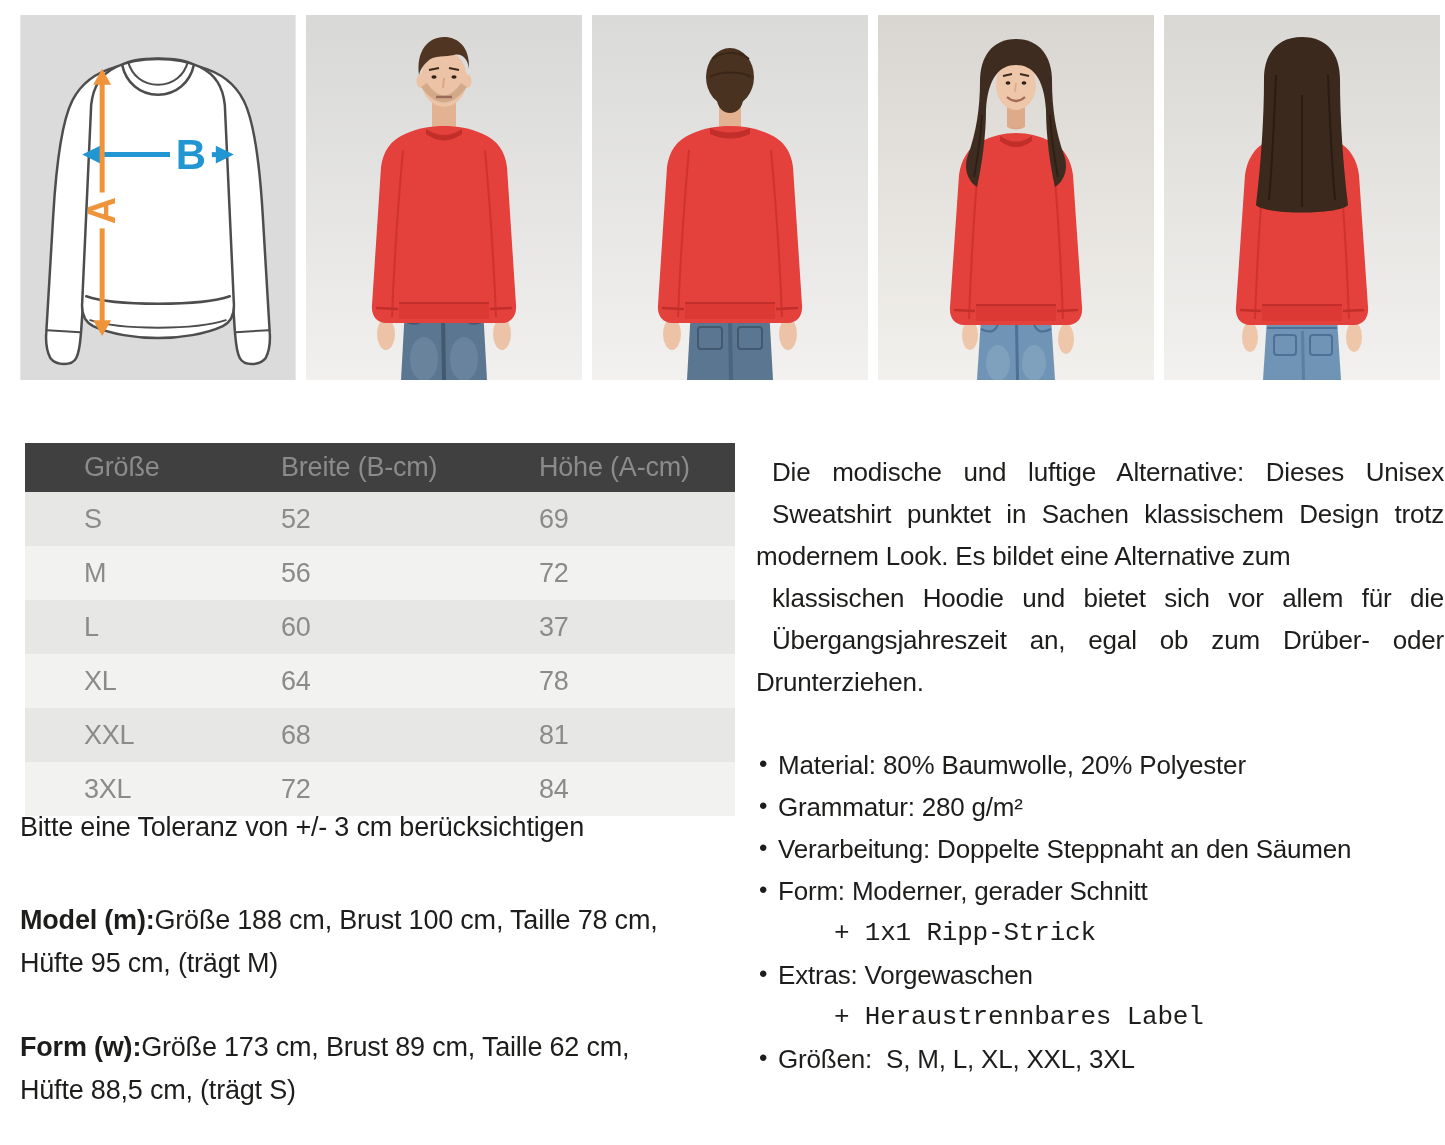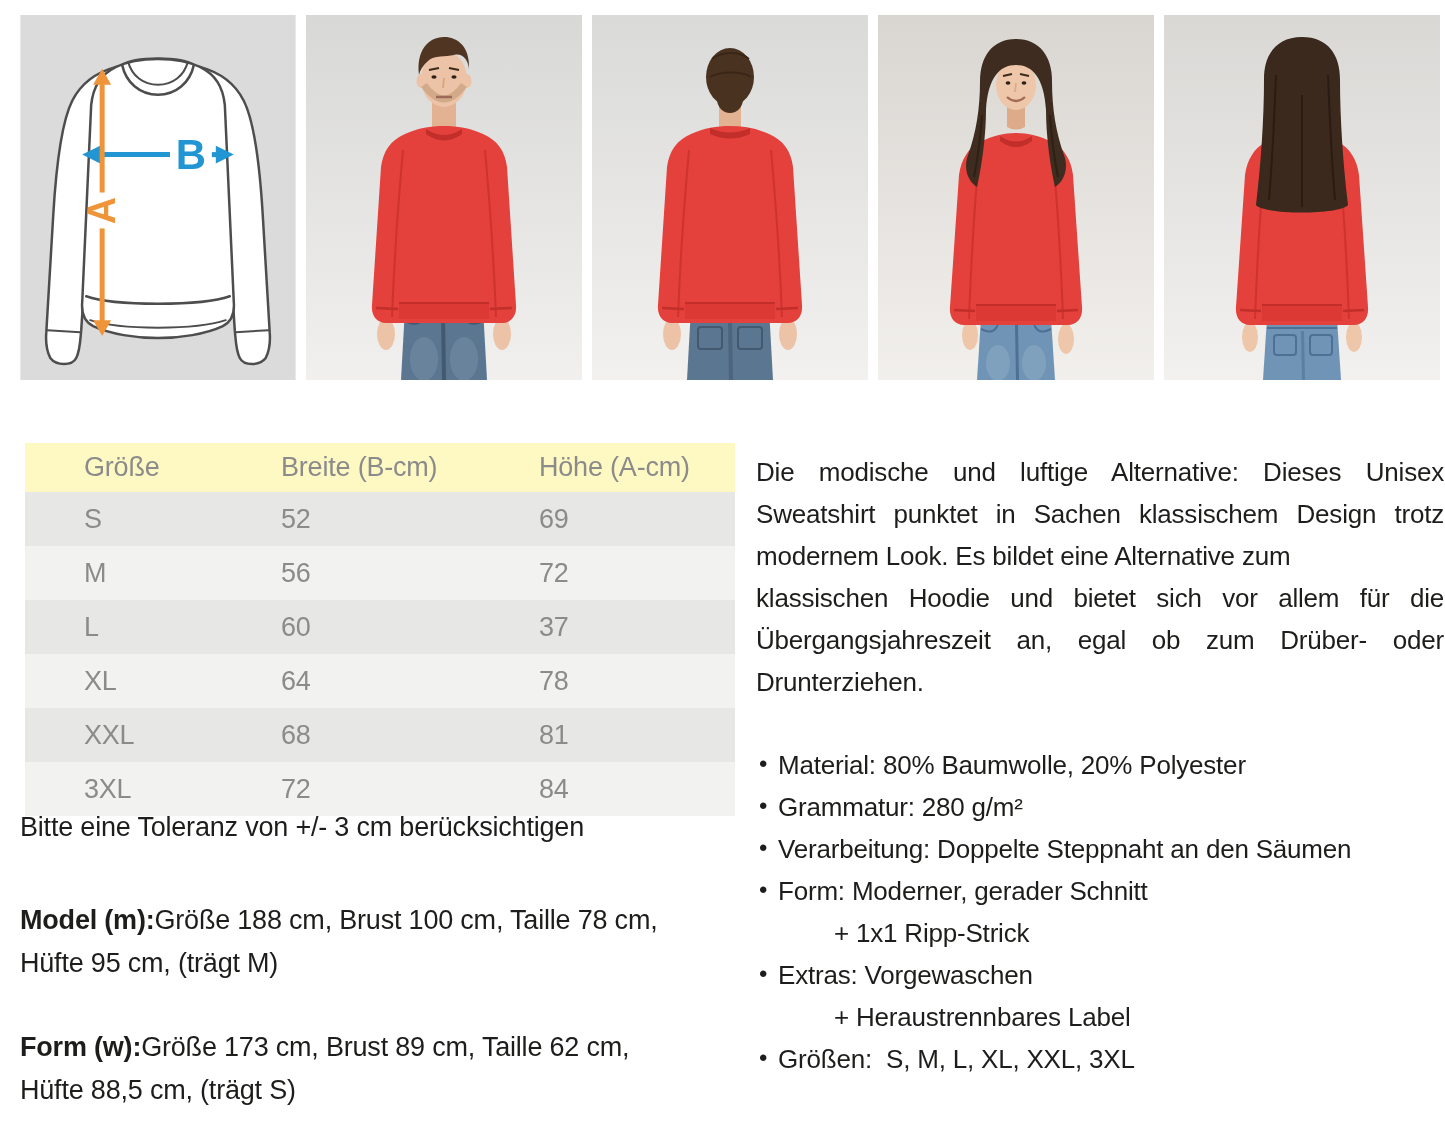--- a/index.html
+++ b/index.html
@@ -11,41 +11,41 @@
   #panel-diagram{left:20px}
   #panel-man-front{left:306px}
   #panel-man-back{left:592px}
   #panel-woman-front{left:878px}
   #panel-woman-back{left:1164px}
   .panel svg{display:block;width:100%;height:100%}
 
   
   .size-table{position:absolute;left:25px;top:443px;width:710px;font-size:27px;color:#8b8b8b;letter-spacing:-0.2px;}
   .t-row{display:grid;grid-template-columns:197px 258px 255px;}
-  .t-row.t-head{height:49px;line-height:49px;background:#fef9c3;}
+  .t-row.t-head{height:49px;line-height:49px;background:#404040;}
   .t-row.t-body{height:54px;line-height:54px;}
   .t-row.odd{background:#e7e7e6;}
   .t-row.even{background:#f2f2f1;}
   .t-cell{padding-left:59px;white-space:nowrap;}
 
   .tolerance{position:absolute;left:20px;top:812px;width:700px;font-size:27px;letter-spacing:-0.2px;}
 
   .model-block{position:absolute;left:20px;width:712px;font-size:27px;line-height:43px;letter-spacing:-0.2px;}
   #model-m{top:899px}
   #model-w{top:1026px}
   .model-block b{font-weight:bold;}
   .model-block .rest{margin-left:0;}
 
   
   .description{position:absolute;left:756px;top:451px;width:688px;font-size:26px;line-height:42px;letter-spacing:-0.2px;}
   .desc-line{height:42px;white-space:nowrap;}
-  .desc-line.just{text-align:justify;text-align-last:justify;white-space:normal;height:42px;overflow:hidden;}
+  .desc-line.just{text-align:justify;text-align-last:justify;white-space:normal;height:42px;overflow:hidden;margin-left:16px;}
   .features{position:absolute;left:756px;top:744px;width:688px;font-size:26px;line-height:42px;letter-spacing:-0.2px;}
   .feature-line{position:relative;padding-left:22px;height:42px;white-space:nowrap;}
-  .feature-line.indent{padding-left:78px;}
+  .feature-line.indent{padding-left:78px;font-family:Liberation Mono, monospace;}
   .feature-line .dot{position:absolute;left:3px;top:-1px;font-size:24px;color:#1d1d1b;}
 </style>
 </head>
 <body>
 
 <div class="panel" id="panel-diagram">
   <svg viewBox="0 0 276 366">
     <rect x="0" y="0" width="276" height="366" fill="#dbdbdb"></rect>
     <g stroke="#4d4d4d" stroke-width="2.5" fill="#ffffff" stroke-linejoin="round" stroke-linecap="round">
 

